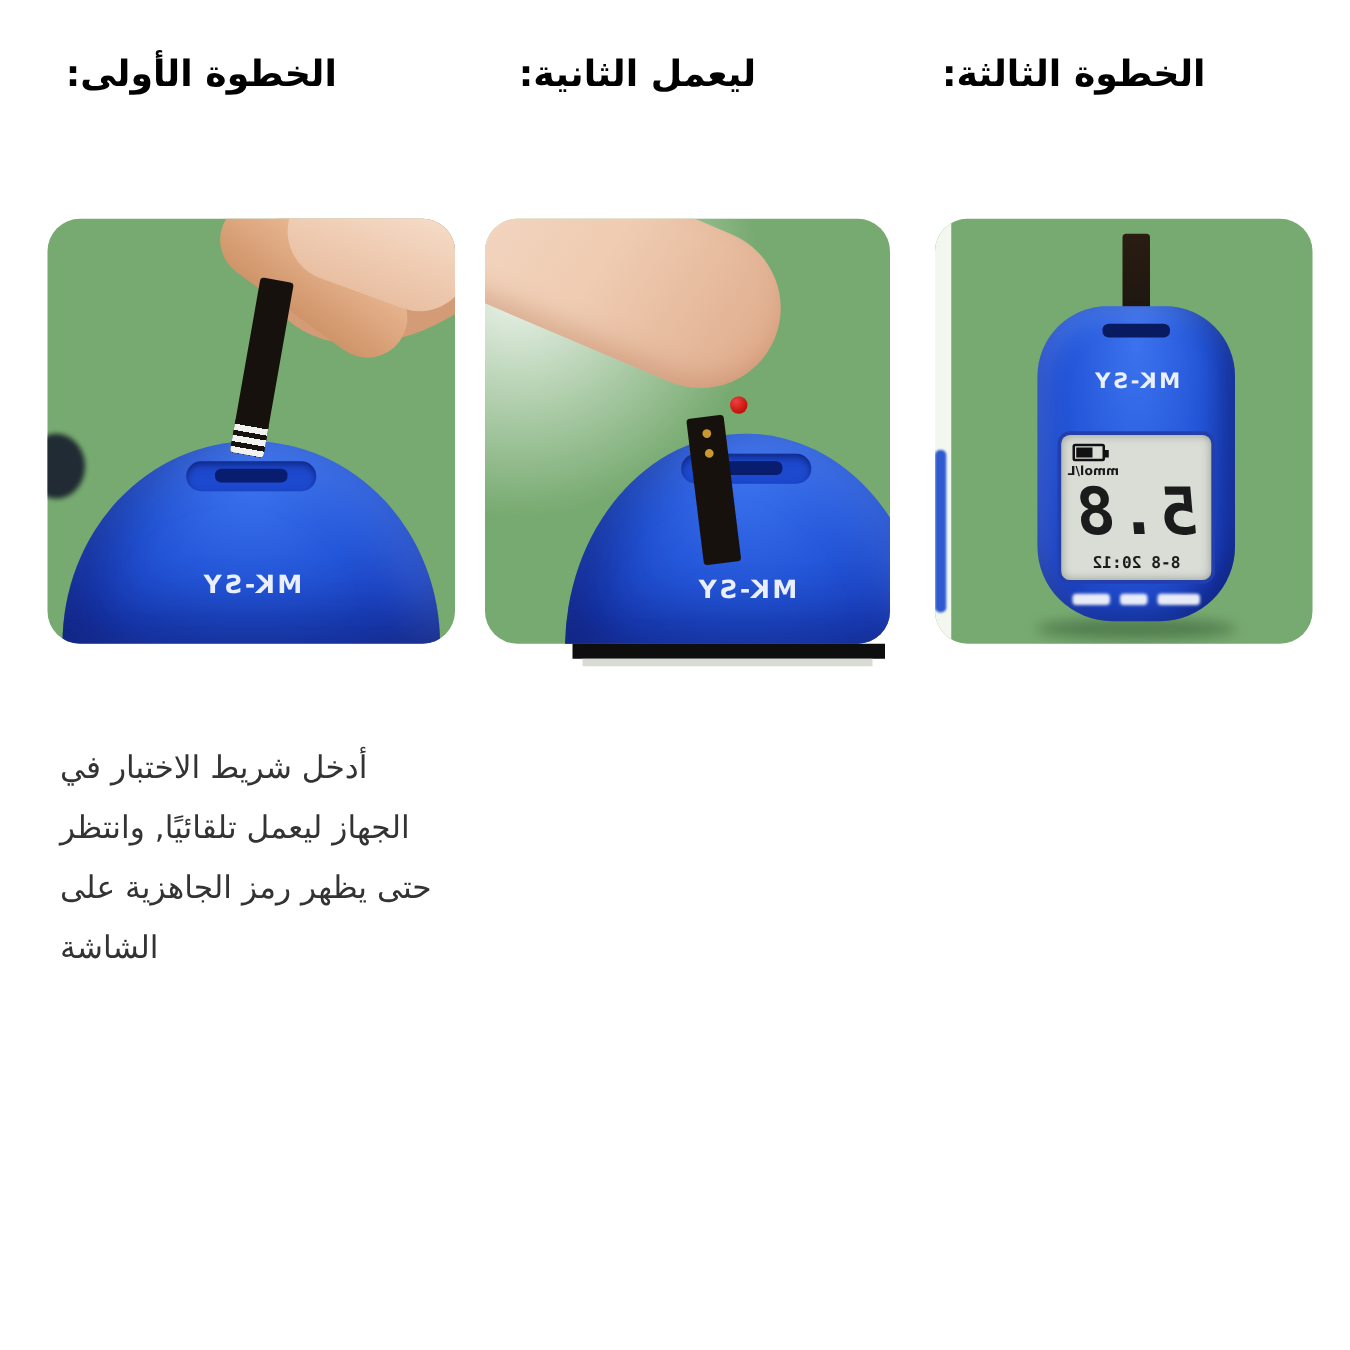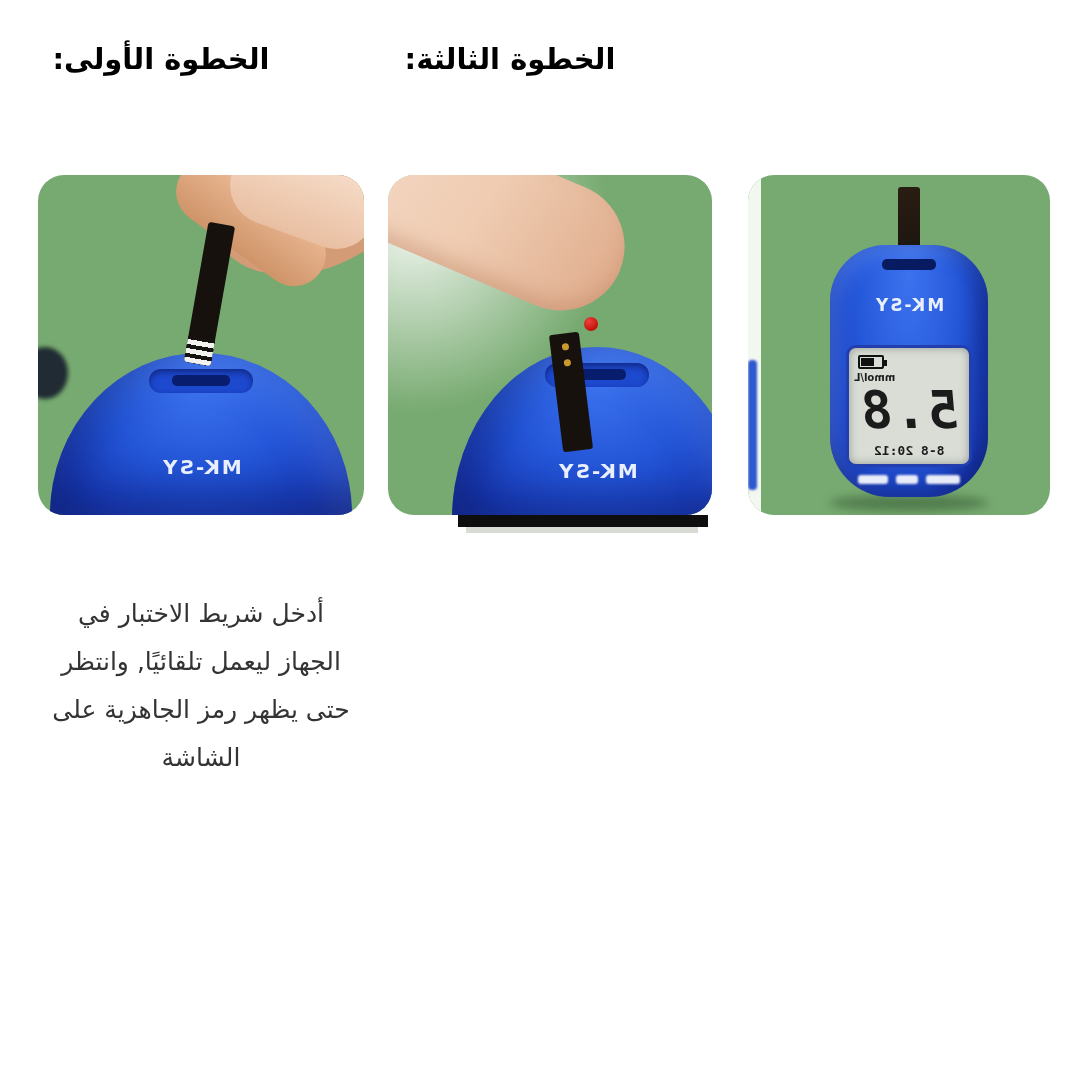--- a/index.html
+++ b/index.html
@@ -108,21 +108,21 @@
   .lcd-value .mirror { transform: scaleX(-1) skewX(-5deg); }
   .lcd-datetime { position: absolute; bottom: 6px; width: 100%; text-align: center;
     font-family: "DejaVu Sans Mono", monospace; font-weight: bold; font-size: 13px; filter: blur(.4px); }
   .brand-marks { position: absolute; top: 230px; width: 100%; display: flex; justify-content: center; gap: 8px; }
   .brand-marks span { display: block; height: 9px; border-radius: 3px; background: rgba(255,255,255,.9); filter: blur(1.3px); }
   .mark-a { width: 30px; } .mark-b { width: 22px; } .mark-c { width: 34px; }
   .meter-shadow { position: absolute; left: calc(50% - 70px); top: 320px; width: 160px; height: 16px; border-radius: 50%; background: rgba(25,55,25,.4); filter: blur(5px); z-index: 1; }
 
   .step-desc {
     position: absolute; top: 590px; left: 10px; right: 10px;
-    direction: rtl; text-align: center;
+    direction: rtl; text-align: left;
     font-size: 25px; line-height: 48px; color: var(--text-dark, #333);
   }
 </style>
 </head>
 <body>
 
 <div class="column" id="col-1">
   <div class="step-title">الخطوة الأولى:</div>
 
   <div class="panel">
@@ -138,21 +138,21 @@
         <div class="slot-inner"></div>
       </div>
       <div class="dome-brand"><span class="mirror">MK-SY</span></div>
     </div>
   </div>
 
   <div class="step-desc">أدخل شريط الاختبار في الجهاز ليعمل تلقائيًا, وانتظر حتى يظهر رمز الجاهزية على الشاشة</div>
 </div>
 
 <div class="column" id="col-2">
-  <div class="step-title">الخطوة الثالثة:</div>
+  <div class="step-title">ليعمل الثانية:</div>
 
   <div class="panel">
     <div class="white-glow"></div>
     <div class="strip" id="strip-2">
       <div class="gold-dot" style="top:10px;"></div>
       <div class="gold-dot" style="top:26px;"></div>
     </div>
     <div class="finger-big"></div>
     <div class="blood-drop"></div>
     <div class="dome" style="left:64px; width:290px; height:172px; bottom:-4px;">
@@ -161,20 +161,21 @@
       </div>
       <div class="dome-brand"><span class="mirror">MK-SY</span></div>
     </div>
   </div>
   <div class="overflow-bar"></div>
   <div class="overflow-bar2"></div>
 
 </div>
 
 <div class="column" id="col-3">
+  <div class="step-title">الخطوة الثالثة:</div>
 
   <div class="panel">
     <div class="photo-edge">
       <div class="photo-edge-blob"></div>
     </div>
     <div class="meter-shadow"></div>
     <div class="strip" id="strip-3"></div>
     <div class="meter-body">
       <div class="meter-slot"></div>
       <div class="meter-brand"><span class="mirror">MK-SY</span></div>

